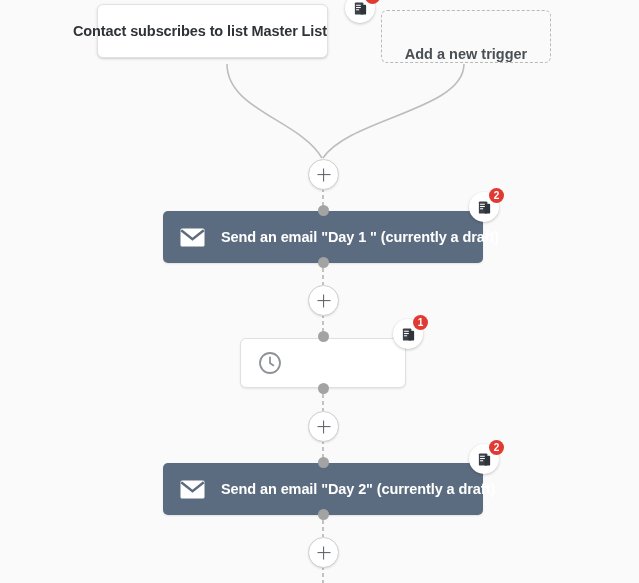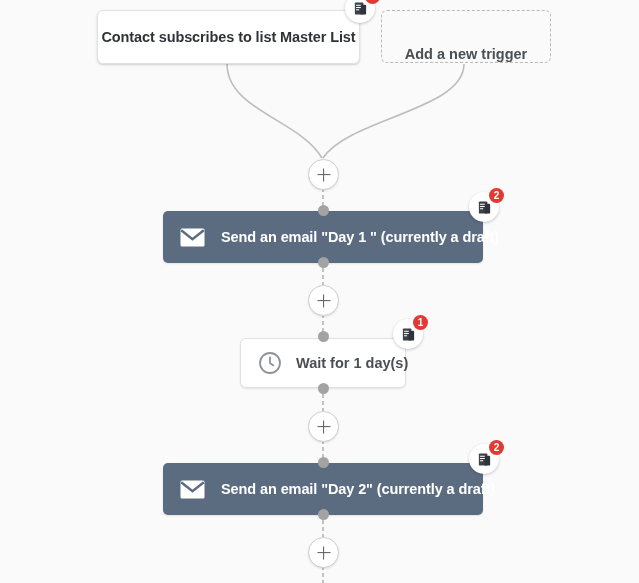--- a/index.html
+++ b/index.html
@@ -229,21 +229,21 @@
 
     <path d="M 323 387 L 323 411" stroke="#c2c2c2" stroke-width="2" stroke-dasharray="4 3" fill="none"></path>
 
     <path d="M 323 440 L 323 466" stroke="#c2c2c2" stroke-width="2" stroke-dasharray="4 3" fill="none"></path>
 
     <path d="M 323 513 L 323 537" stroke="#c2c2c2" stroke-width="2" stroke-dasharray="4 3" fill="none"></path>
 
     <path d="M 323 566 L 323 583" stroke="#c2c2c2" stroke-width="2" stroke-dasharray="4 3" fill="none"></path>
   </svg>
 
-  <div class="node card-white" style="left:97px; top:10px; width:263px; height:54px;">
+  <div class="node card-white" style="left:97px; top:4px; width:231px; height:54px;justify-content:flex-end;">
     <span class="card-label">Contact subscribes to list Master List</span>
   </div>
 
   <div class="note-badge" style="left:345px; top:-7px;">
     <span class="badge-circle">
       <svg class="note-icon" viewBox="0 0 16 16">
         <rect x="2" y="1.5" width="9" height="13" rx="1" fill="#3c4147"></rect>
         <rect x="8" y="4" width="6" height="10.5" rx="1" fill="#2f343a"></rect>
         <rect x="3.3" y="4" width="5" height="1.1" fill="#ffffff"></rect>
         <rect x="3.3" y="6.4" width="5" height="1.1" fill="#ffffff"></rect>
@@ -286,21 +286,20 @@
 
   <div class="plus-btn" style="left:308px; top:285px;"></div>
 
   <div class="dot" style="left:318px; top:331px;"></div>
 
   <div class="node card-wait" style="left:240px; top:338px; width:166px; height:50px;">
     <svg class="clock-icon" viewBox="0 0 24 24">
       <circle cx="12" cy="12" r="10" fill="none" stroke="#8e9399" stroke-width="1.8"></circle>
       <path d="M12 6.5 L12 12 L15.4 14.4" fill="none" stroke="#8e9399" stroke-width="1.8" stroke-linecap="round"></path>
     </svg>
-    <span class="card-label">Wait for 1 day(s)</span>
   </div>
 
   <div class="dot" style="left:318px; top:383px;"></div>
 
   <div class="note-badge" style="left:393px; top:319px;">
     <span class="badge-circle">
       <svg class="note-icon" viewBox="0 0 16 16">
         <rect x="2" y="1.5" width="9" height="13" rx="1" fill="#3c4147"></rect>
         <rect x="8" y="4" width="6" height="10.5" rx="1" fill="#2f343a"></rect>
         <rect x="3.3" y="4" width="5" height="1.1" fill="#ffffff"></rect>

